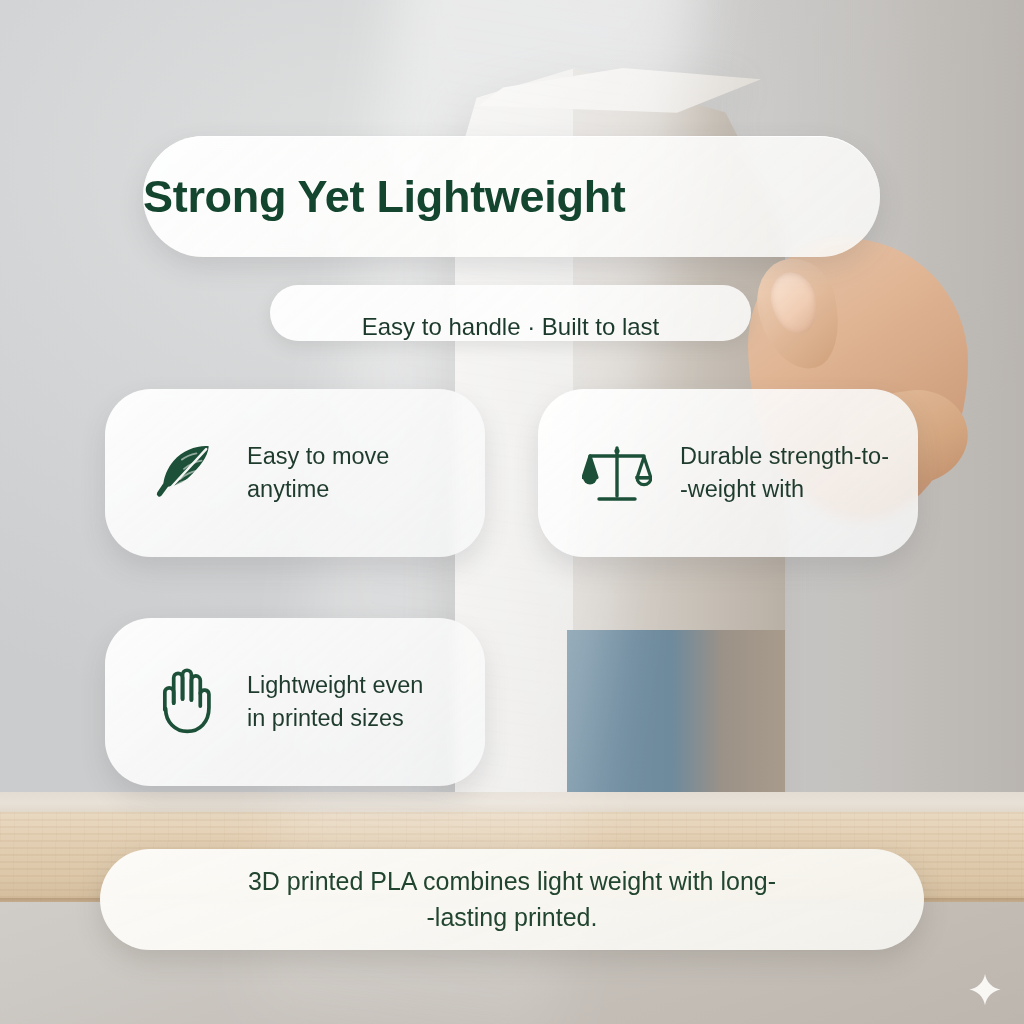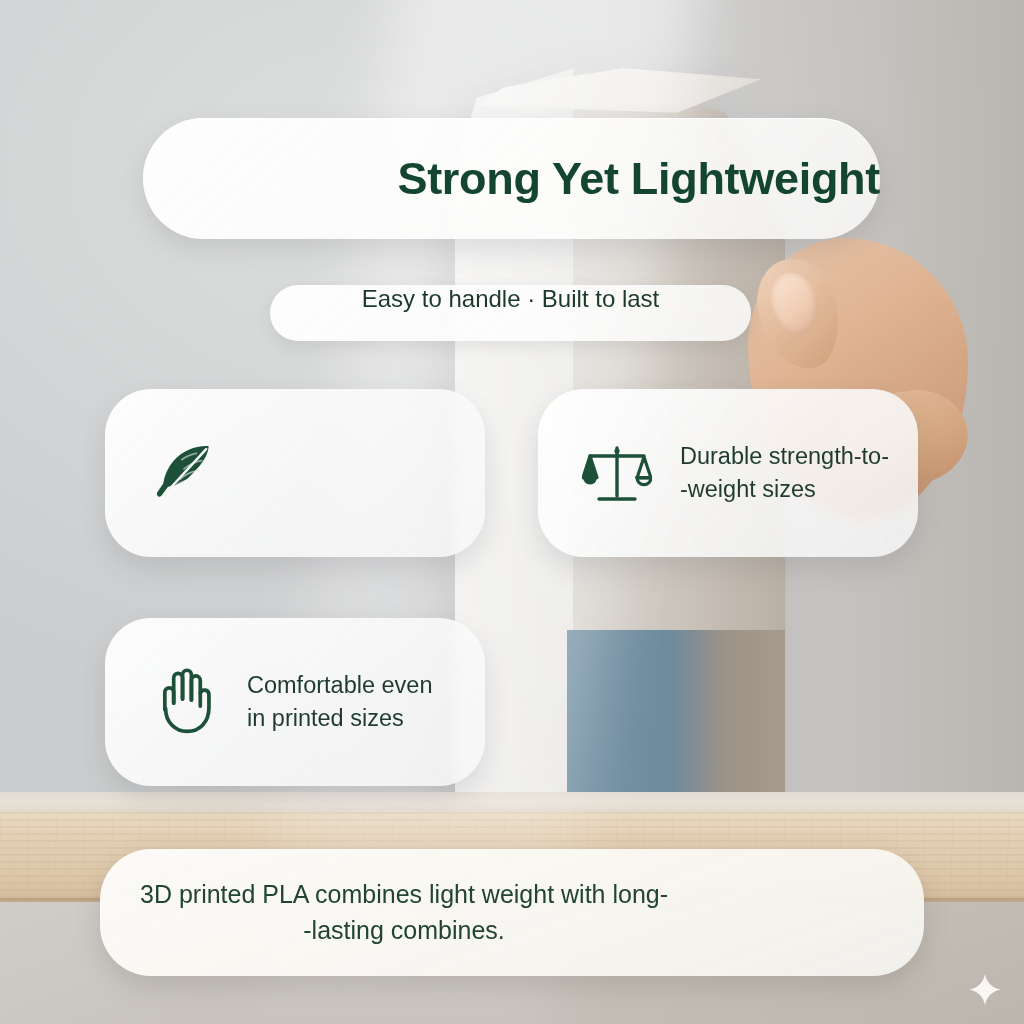--- a/index.html
+++ b/index.html
@@ -133,42 +133,42 @@
     left: 330px; top: -90px; width: 300px; height: 1120px;
     background: linear-gradient(to bottom, rgba(255,255,255,0.50), rgba(255,255,255,0.10));
     transform: rotate(8deg);
     filter: blur(28px);
     pointer-events: none;
   }
 
   
   .pill-title {
     position: absolute;
-    left: 143px; top: 118px; width: 737px; height: 121px;
+    left: 143px; top: 136px; width: 737px; height: 121px;
     border-radius: 61px;
     background: linear-gradient(140deg, rgba(255,255,255,0.96) 0%, rgba(253,253,252,0.90) 48%, rgba(250,250,249,0.84) 100%);
     box-shadow: 0 10px 26px rgba(90,90,92,0.16), 0 1px 0 rgba(255,255,255,0.8) inset;
-    display: flex; align-items: center; justify-content: flex-end;
+    display: flex; align-items: center; justify-content: flex-start;
     backdrop-filter: blur(6px);
   }
   .title-text {
     font-size: 45px;
     font-weight: 700;
     letter-spacing: -0.3px;
     color: #14452f;
     white-space: nowrap;
   }
 
   .pill-sub {
     position: absolute;
     left: 270px; top: 285px; width: 481px; height: 56px;
     border-radius: 28px;
     background: linear-gradient(140deg, rgba(255,255,255,0.94) 0%, rgba(251,251,250,0.86) 100%);
     box-shadow: 0 6px 16px rgba(90,90,92,0.13);
-    display: flex; align-items: flex-start; justify-content: center;
+    display: flex; align-items: flex-end; justify-content: center;
     backdrop-filter: blur(5px);
   }
   .sub-text {
     font-size: 24px;
     font-weight: 400;
     color: #1c3a2c;
     white-space: nowrap;
   }
 
   .grid {
@@ -199,25 +199,25 @@
   .card-icon svg { display: block; }
   .card-text {
     font-size: 23.5px;
     line-height: 1.42;
     color: #1e3b2d;
     font-weight: 400;
   }
 
   .pill-caption {
     position: absolute;
-    left: 100px; top: 849px; width: 824px; height: 127px;
+    left: 100px; top: 849px; width: 824px; height: 101px;
     border-radius: 51px;
     background: linear-gradient(160deg, rgba(253,252,249,0.97) 0%, rgba(249,248,243,0.94) 60%, rgba(245,244,239,0.92) 100%);
     box-shadow: 0 10px 26px rgba(95,90,82,0.20);
-    display: flex; align-items: center; 
+    display: flex; align-items: center; justify-content: center;
     backdrop-filter: blur(6px);
     text-align: center;
   }
   .caption-text {
     font-size: 25px;
     line-height: 1.42;
     color: #21452f;
     font-weight: 400;
     padding: 0 40px;
   }
@@ -266,20 +266,24 @@
 
   <div class="grid">
 
     <div class="card">
       <span class="card-icon">
         <svg width="66" height="66" viewBox="0 0 64 64" aria-hidden="true">
           <path d="M56 6C45 5 31 10 22 20c-6 7-9 15-10 22l-6 9a2.6 2.6 0 0 0 4.3 2.9l6.2-8.6c7-1 15-4 21-10C47 26 55 17 56 6z" fill="#1d5038"></path>
           <path d="M53.5 8.8 13.5 52.4" stroke="#f4f5f4" stroke-width="2.4" stroke-linecap="round" fill="none"></path>
           <path d="M44 13c-5 1-10 3-14 6M49 20c-6 1-12 4-17 8M44 30c-6 1-11 4-16 8M36 39c-5 1-9 3-13 6" stroke="#f4f5f4" stroke-width="1.8" stroke-linecap="round" fill="none" opacity=".55"></path>
         </svg>
+      </span>
+      <span class="card-text">
+        <span>Easy to move</span><br>
+        <span>anytime</span>
       </span>
     </div>
 
 
     <div class="card">
       <span class="card-icon">
         <svg width="70" height="66" viewBox="0 0 70 64" aria-hidden="true">
           <g stroke="#1d5038" stroke-width="3.4" stroke-linecap="round" fill="none">
             <path d="M35 7v48"></path>
             <path d="M8 15h54"></path>
@@ -289,48 +293,48 @@
           <path d="M62 16l-7 21h14l-7-21z" fill="none" stroke="#1d5038" stroke-width="3.2" stroke-linejoin="round"></path>
           <path d="M1.6 36.5a6.6 6.6 0 0 0 12.8 0z" fill="#1d5038"></path>
           <path d="M1 36.6a7 7 0 0 0 14 0z" fill="#1d5038"></path>
           <path d="M55 36.6a7 7 0 0 0 14 0z" fill="none" stroke="#1d5038" stroke-width="3.2"></path>
           <path d="M8 15 1 36.6h14L8 15z" fill="none" stroke="#1d5038" stroke-width="3.2" stroke-linejoin="round"></path>
           <circle cx="35" cy="10" r="2.6" fill="#1d5038"></circle>
         </svg>
       </span>
       <span class="card-text">
         <span>Durable strength-to-</span><br>
-        <span>-weight sizes</span>
+        <span>-weight with</span>
       </span>
     </div>
 
     <div class="card">
       <span class="card-icon">
         <svg width="62" height="68" viewBox="0 0 58 66" aria-hidden="true">
           <g fill="none" stroke="#1d5038" stroke-width="3.6" stroke-linecap="round" stroke-linejoin="round">
             <path d="M19 34V9.5a4.3 4.3 0 0 1 8.6 0V30"></path>
             <path d="M27.6 30V6.5a4.3 4.3 0 0 1 8.6 0V31"></path>
             <path d="M36.2 31V12a4.3 4.3 0 0 1 8.6 0v25"></path>
             <path d="M19 34V23.5a4.3 4.3 0 0 0-8.6 0v17"></path>
             <path d="M44.8 24.5a4.3 4.3 0 0 1 8.4 1v13c0 14-9 23-21 23s-21-9.5-21-21.5v-0.5"></path>
           </g>
         </svg>
       </span>
       <span class="card-text">
-        <span>Comfortable even</span><br>
+        <span>Lightweight even</span><br>
         <span>in printed sizes</span>
       </span>
     </div>
 
   </div>
 
   <div class="pill-caption">
     <span class="caption-text">
       <span>3D printed PLA combines light weight with long-</span><br>
-      <span>-lasting combines.</span>
+      <span>-lasting printed.</span>
     </span>
   </div>
 
   <span class="sparkle">
     <svg width="34" height="34" viewBox="0 0 34 34" aria-hidden="true">
       <path d="M17 1c1.4 8.2 7.4 14.2 15.6 15.6C24.4 18 18.4 24 17 32.2 15.6 24 9.6 18 1.4 16.6 9.6 15.2 15.6 9.2 17 1z" fill="#fbfaf8" opacity="0.95"></path>
     </svg>
   </span>
 
 </div>

